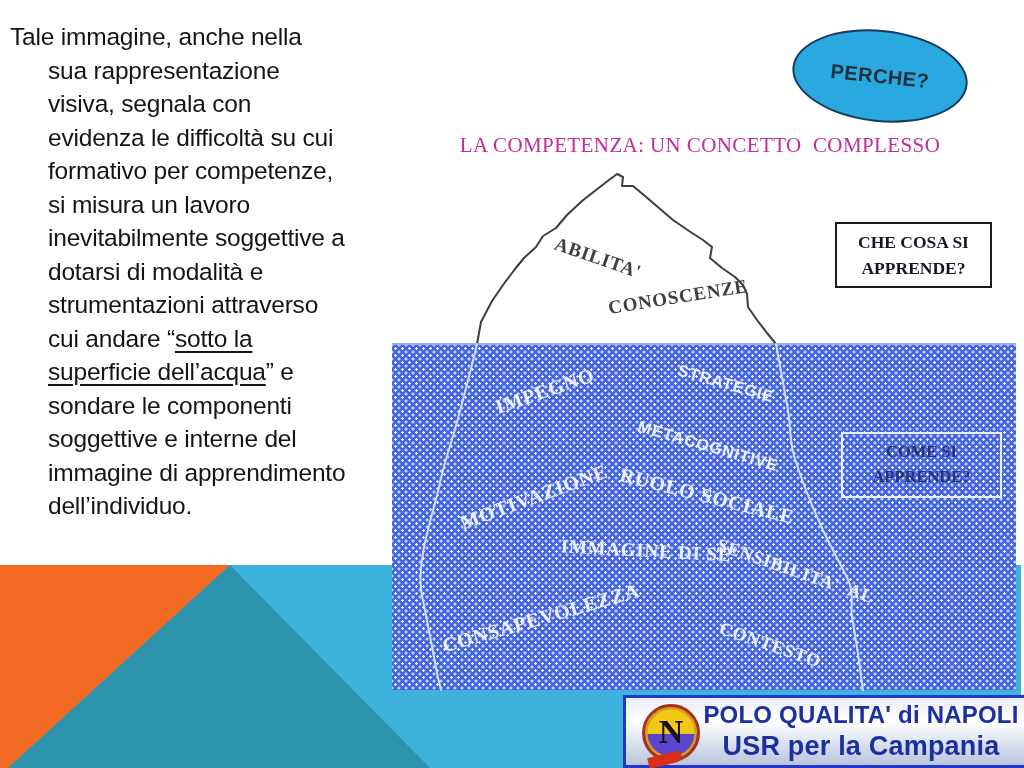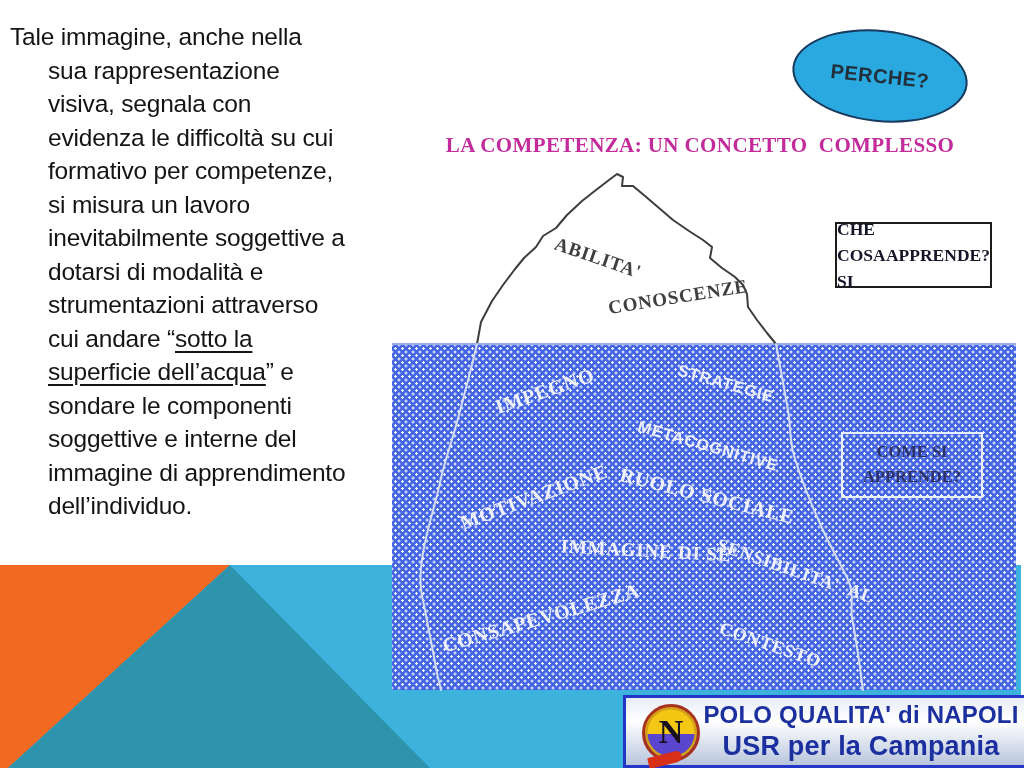--- a/index.html
+++ b/index.html
@@ -15,35 +15,35 @@
 
   
   .paragraph{position:absolute;left:10px;top:20px;width:400px;z-index:6;
     font-size:24.5px;color:#141414;letter-spacing:-0.2px;}
   .pline{white-space:pre;height:33.5px;line-height:33.5px;margin-left:38px;}
   .pline.first{margin-left:0;}
   .ul{text-decoration:underline;text-underline-offset:4px;}
 
   
   .title{position:absolute;left:420px;top:133px;width:560px;text-align:center;z-index:6;
-    font-family:"Liberation Serif",serif;font-weight:bold;font-size:21px;letter-spacing:0.4px;
+    font-family:"Liberation Serif",serif;font-weight:normal;font-size:21px;letter-spacing:0.4px;
     color:#c32b9b;white-space:pre;}
 
   
   .bubble{position:absolute;left:792px;top:30px;width:172px;height:88px;z-index:6;
     background:#2aa9e0;border:2.5px solid #173a5e;border-radius:50%;
     transform:rotate(6deg);display:flex;align-items:center;justify-content:center;}
   .bubble-label{font-size:20px;font-weight:bold;color:#22303c;letter-spacing:0.5px;}
 
   
   .what-box{position:absolute;left:835px;top:222px;width:157px;height:66px;z-index:6;
     background:#ffffff;border:2px solid #1c1c1c;box-sizing:border-box;
-    display:flex;flex-direction:row;align-items:center;justify-content:center;
+    display:flex;flex-direction:column;align-items:center;justify-content:center;
     font-family:"Liberation Serif",serif;font-weight:bold;font-size:17.5px;color:#151528;line-height:1.5;}
-  .how-box{position:absolute;left:841px;top:432px;width:142px;height:66px;z-index:6;
+  .how-box{position:absolute;left:841px;top:432px;width:161px;height:66px;z-index:6;
     border:2px solid #e9eefb;box-sizing:border-box;
     display:flex;flex-direction:column;align-items:center;justify-content:center;
     font-family:"Liberation Serif",serif;font-weight:bold;font-size:16.5px;color:#2c3168;line-height:1.5;}
 
   
   .water{position:absolute;left:392px;top:343px;width:624px;height:347px;z-index:3;
     background-color:#4365e2;
     background-image:radial-gradient(rgba(255,255,255,0.95) 1px,transparent 1.45px),
                      radial-gradient(rgba(255,255,255,0.95) 1px,transparent 1.45px);
     background-size:7px 7px;background-position:0 0,3.5px 3.5px;

